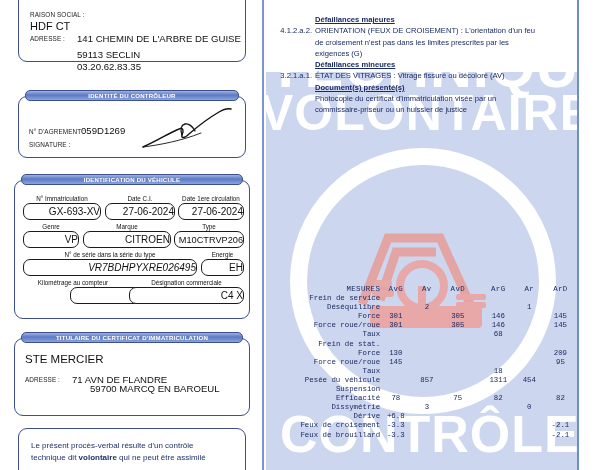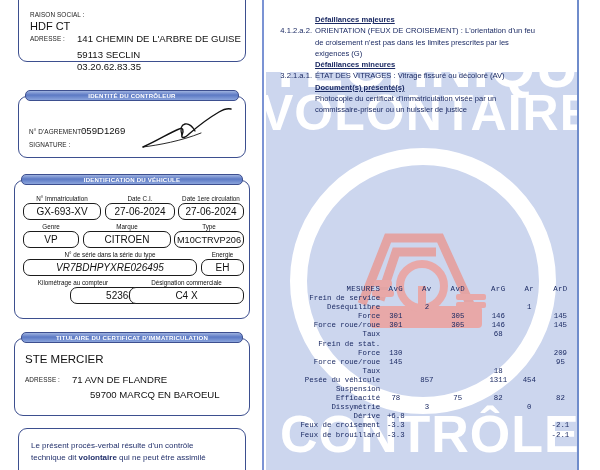--- a/index.html
+++ b/index.html
@@ -78,21 +78,21 @@
   
   #vehicle-card { left: 14px; top: 180px; width: 236px; height: 139px; }
 
   .field {
     position: absolute;
     border: 1.2px solid #1b1b1b;
     border-radius: 7px;
     background: #ffffff;
     display: flex;
     align-items: center;
-    justify-content: center;
+    justify-content: flex-end;
     overflow: hidden;
   }
   .field .val { font-size: 10px; }
   .flabel {
     position: absolute;
     font-size: 6.3px;
     color: #111;
     white-space: nowrap;
     text-align: center;
   }
@@ -302,21 +302,21 @@
       <div class="field" style="left:114px;top:106px;width:115px;height:17px;">
         <span class="val">C4 X</span>
       </div>
     </div>
 
     <div class="card" id="holder-card">
       <div class="card-header">TITULAIRE DU CERTIFICAT D'IMMATRICULATION</div>
       <div class="val val-big" style="position:absolute;left:10px;top:14px;font-size:11.5px;">STE MERCIER</div>
       <div class="lbl" style="position:absolute;left:10px;top:37px;">ADRESSE :</div>
       <div class="val" style="position:absolute;left:57px;top:35px;">71 AVN DE FLANDRE</div>
-      <div class="val" style="position:absolute;left:57px;top:50px;padding-left:18px;">59700 MARCQ EN BAROEUL</div>
+      <div class="val" style="position:absolute;left:57px;top:44px;padding-left:18px;">59700 MARCQ EN BAROEUL</div>
     </div>
 
     <div class="card" id="notice-card">
       <div class="notice-txt">
         <div>Le présent procès-verbal résulte d'un contrôle</div>
         <div><span>technique dit </span><b>volontaire</b><span> qui ne peut être assimilé</span></div>
       </div>
     </div>
 
   </div>

